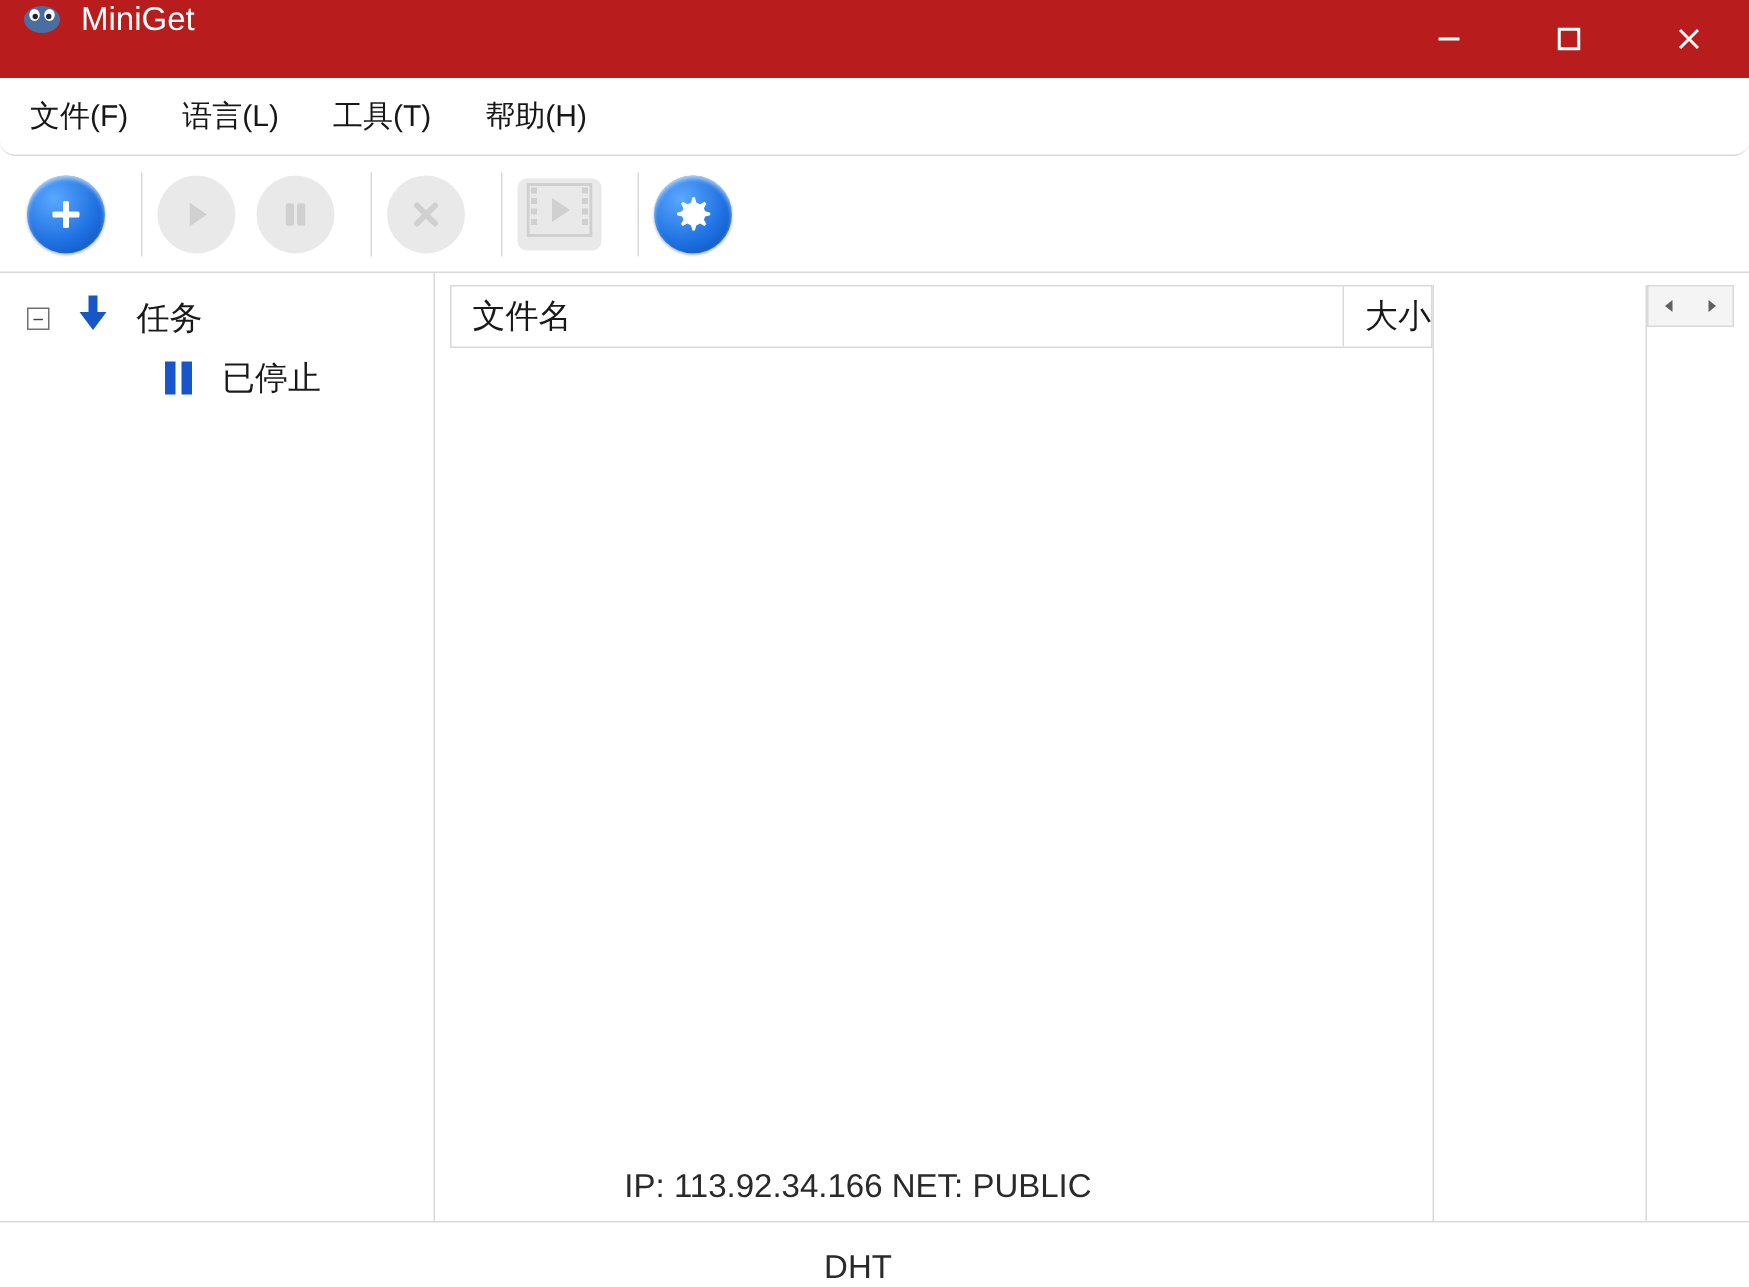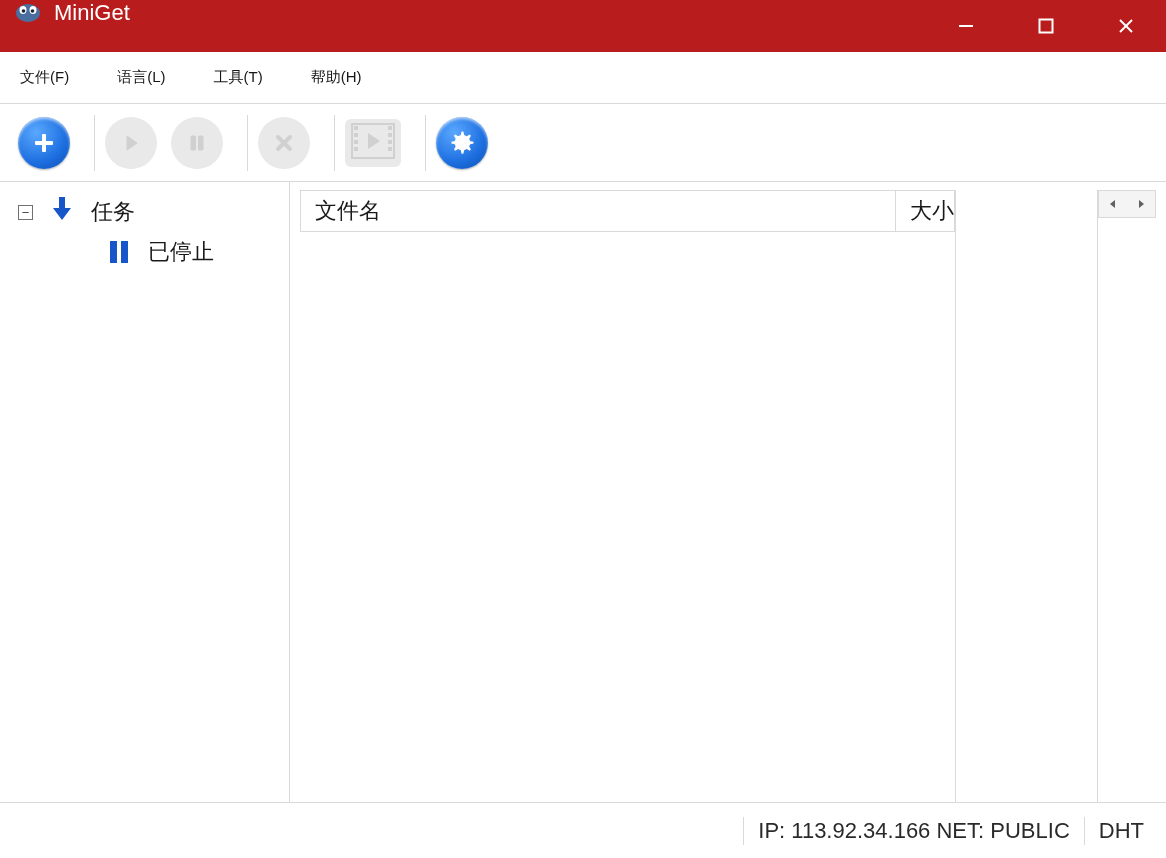--- a/index.html
+++ b/index.html
@@ -31,24 +31,25 @@
     color: #fff; font-size: 20px;
   }
   .win-btn svg { stroke: #fff; fill: none; }
   
   .menubar {
     height: 52px;
     border-bottom: 1px solid #d9d9d9;
     display: flex;
     align-items: center;
     padding-left: 20px;
-    gap: 48px;
-    font-size: 15px;
+    gap: 36px;
+    font-size: 20px;
     color: #171717;
     background: #ffffff;
+    border-radius: 10px;
   }
   .menu-item { cursor: default; }
   
   .toolbar {
     height: 78px;
     border-bottom: 1px solid #d9d9d9;
     display: flex;
     align-items: center;
     padding-left: 18px;
     background: #ffffff;
@@ -161,30 +162,31 @@
     color:#555; font-size:14px;
   }
   .hscroll .track { flex:1; height:100%; position:relative; }
   .hscroll .thumb {
     position:absolute; left:4px; top:5px;
     height:18px; width:55%;
     background:#d4d4d4; border-radius:2px;
   }
   
   .statusbar {
-    height: 56px;
+    height: 44px;
     border-top: 1px solid #d9d9d9;
     display: flex;
     align-items: center;
     justify-content: flex-end;
     gap: 14px;
     padding-right: 22px;
     font-size: 22px;
     color: #2a2a2a;
     background: #fff;
+    flex-direction: column;
   }
   .statusbar .sep { width:1px; height:28px; background:#d9d9d9; }
 </style>
 </head>
 <body>
 
 <div class="titlebar">
   <span class="app-icon">
     <svg viewBox="0 0 28 24" width="28" height="24">
       <ellipse cx="14" cy="13" rx="12" ry="9" fill="#4a6ea0"></ellipse>

